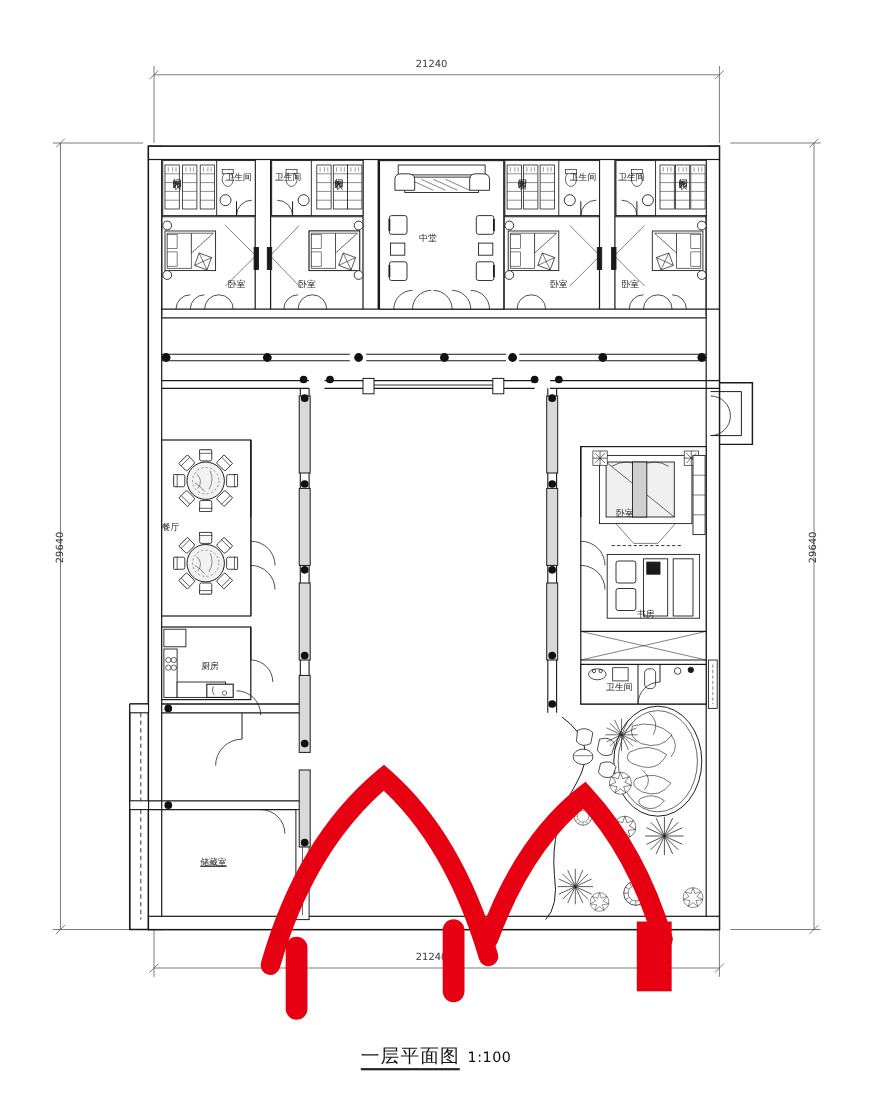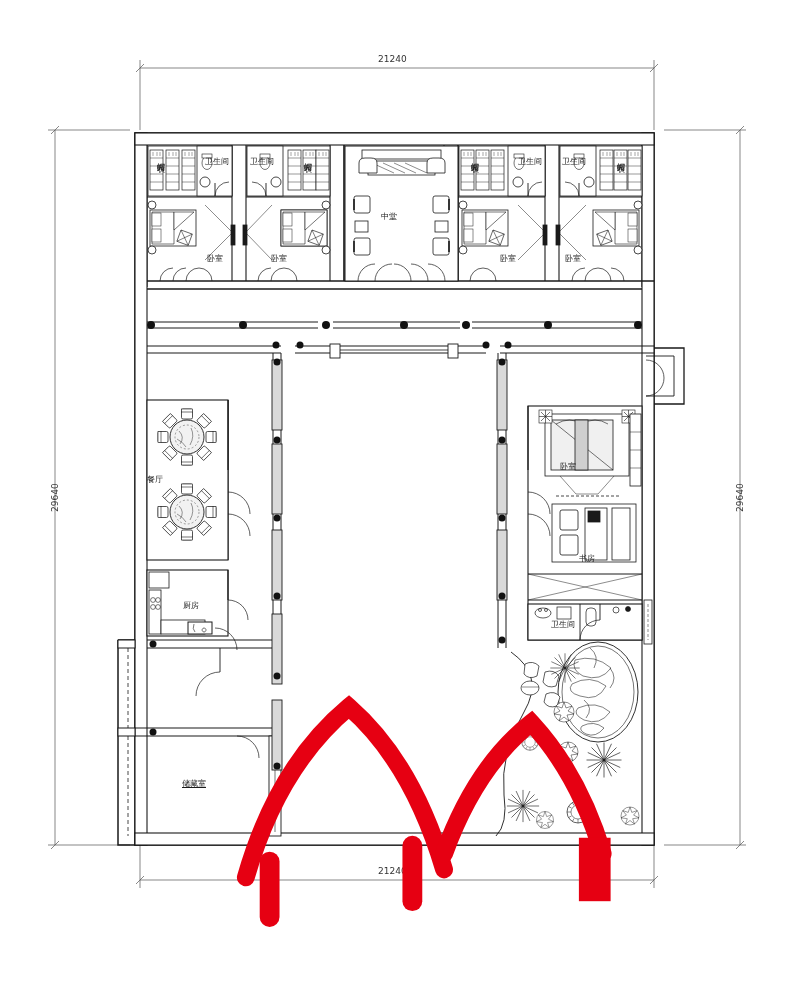--- a/index.html
+++ b/index.html
@@ -535,14 +535,17 @@
         <path d="M62 48 Q70 20 88 5 Q104 19 112 46"></path>
         <path d="M112 42 Q120 20 134 9 Q146 22 152 42"></path>
         <path d="M68 44 L68 58" stroke-width="5"></path>
         <path d="M104 40 L104 54" stroke-width="5"></path>
       </g>
       <rect x="146" y="38" width="8" height="16" fill="#e60012"></rect>
     </svg>
 
   </div>
 
+  <div class="title">
+    <span class="t1">一层平面图</span><span class="t2">1:100</span>
+  </div>
 
 </div>
 
 </body></html>

